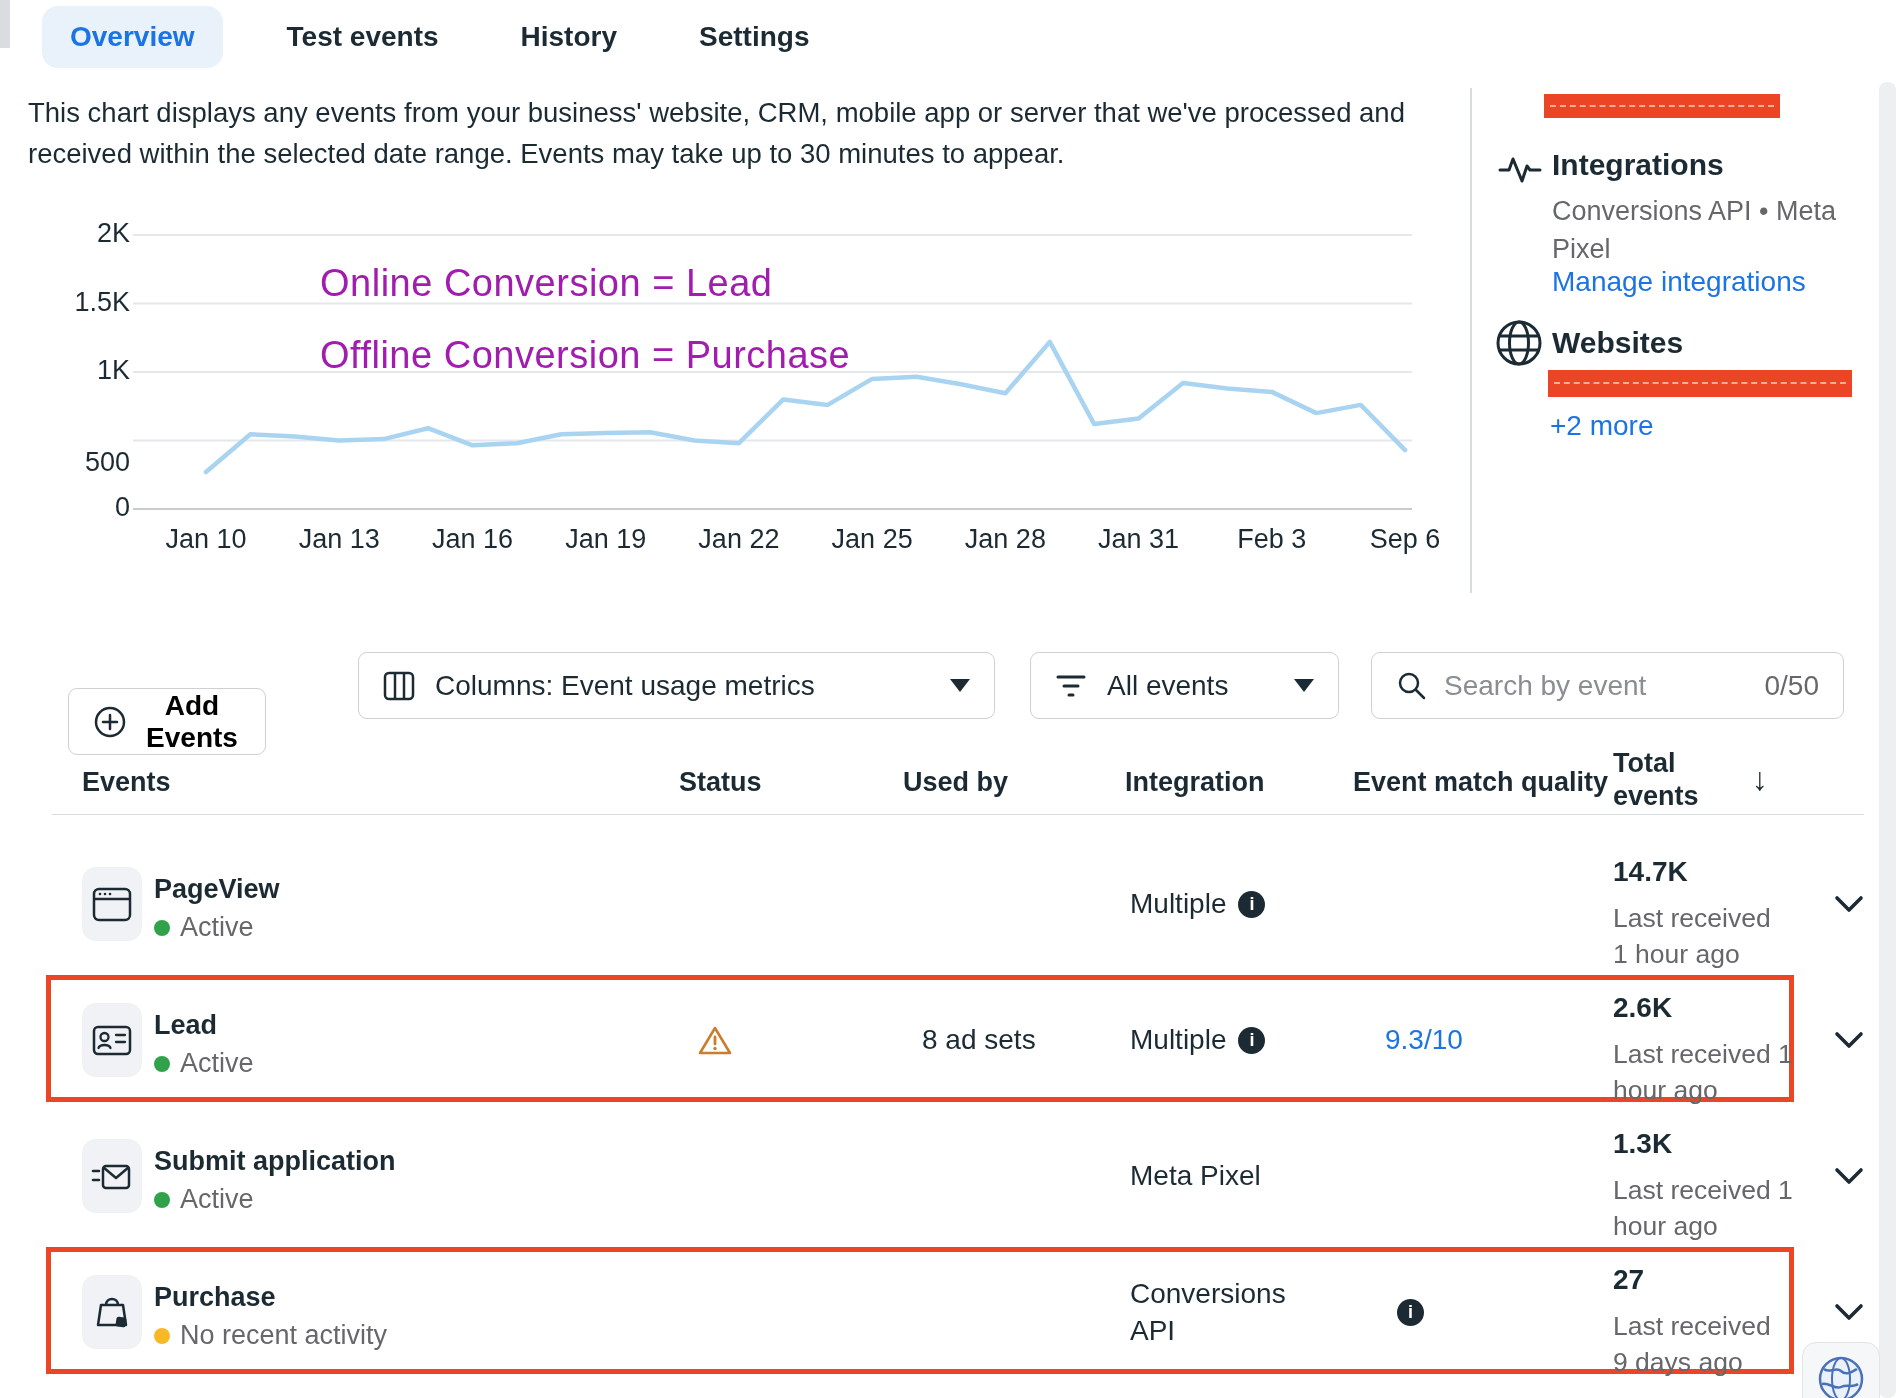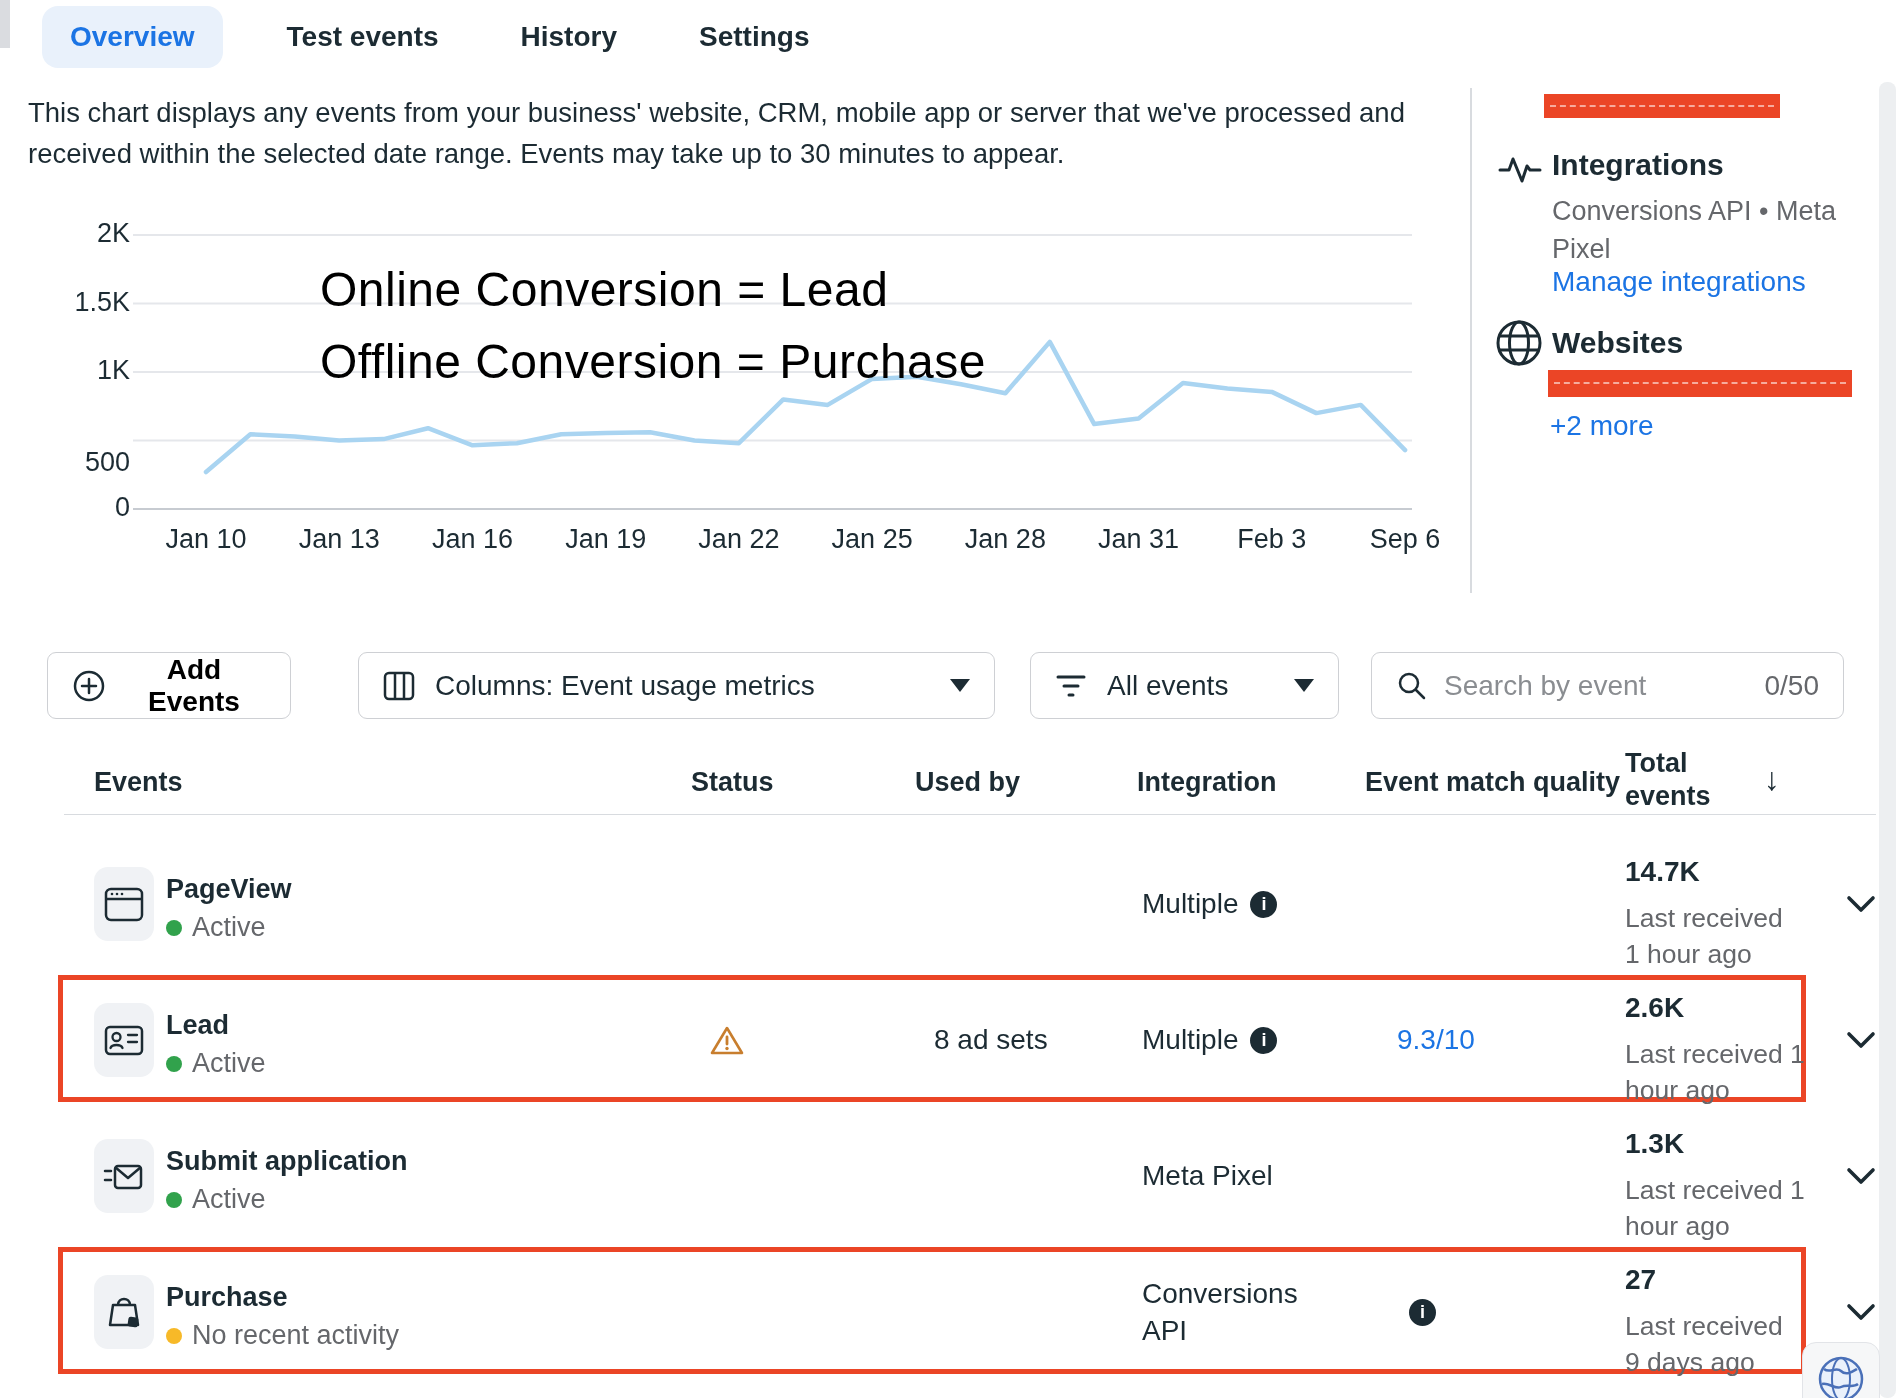--- a/index.html
+++ b/index.html
@@ -16,41 +16,41 @@
 
   
   .desc { position:absolute; left:28px; top:92px; font-size:27.5px; line-height:41px; white-space:nowrap; }
 
   
   #chart-svg { position:absolute; left:0; top:0; width:1470px; height:600px; }
   .y-label { position:absolute; width:120px; text-align:right; font-size:27px; color:#1C2B33; }
   #y-labels { position:absolute; left:10px; top:0; }
   #x-labels { position:absolute; left:0; top:524px; }
   .x-label { position:absolute; width:132px; text-align:center; font-size:27px; color:#1C2B33; }
-  .annotation { position:absolute; font-size:48px; color:#000000; letter-spacing:0.5px; }
+  .annotation { position:absolute; font-size:38px; color:#a21caf; letter-spacing:0.5px; }
 
   
   .v-divider { position:absolute; left:1470px; top:88px; width:2px; height:505px; background:#D8DBDF; }
   .sidebar { position:absolute; left:1490px; top:88px; width:392px; height:520px; }
   .redact { background:#EB4526; position:absolute; }
   .redact::after { content:""; position:absolute; left:6px; right:6px; top:45%; border-top:2px dashed rgba(255,255,255,.55); }
   .sb-head { font-size:30px; font-weight:700; position:absolute; }
   .sb-sub { font-size:27px; line-height:38px; color:#65676B; position:absolute; width:310px; }
   .sb-link { font-size:28px; color:#1B74E4; position:absolute; cursor:pointer; }
 
   
   .btn { position:absolute; top:652px; height:67px; border:1.5px solid #CED0D4; border-radius:9px;
     display:flex; align-items:center; padding:0 24px; font-size:28px; background:#fff; cursor:pointer; }
   .caret { width:0; height:0; border-left:10px solid transparent; border-right:10px solid transparent;
     border-top:13px solid #1C2B33; margin-left:auto; }
   .search-input { border:none; outline:none; font-size:28px; flex:1; min-width:0; background:transparent; color:#1C2B33; font-family:inherit; }
   .search-input::placeholder { color:#8A8D91; }
 
   
-  .table { position:absolute; left:64px; top:745px; width:1812px; }
+  .table { position:absolute; left:52px; top:745px; width:1812px; }
   .thead { position:relative; height:70px; border-bottom:1.5px solid #D8DBDF; font-weight:700; font-size:27px; }
   .th { position:absolute; top:22px; }
   .rows { position:relative; margin-top:21px; }
   .row { position:relative; height:136px; }
   .icon-box { position:absolute; left:30px; top:31px; width:60px; height:74px; background:#F0F2F5; border-radius:14px;
     display:flex; align-items:center; justify-content:center; }
   .ev-name { position:absolute; left:102px; top:38px; font-size:27px; font-weight:700; }
   .ev-status { position:absolute; left:102px; top:76px; display:flex; align-items:center; gap:10px; font-size:27px; color:#65676B; }
   .dot { width:16px; height:16px; border-radius:50%; }
   .dot.green { background:#31A24C; } .dot.yellow { background:#F7B928; }
@@ -148,21 +148,21 @@
       <circle cx="25" cy="25" r="21" stroke="#1C2B33" stroke-width="3"></circle>
       <ellipse cx="25" cy="25" rx="9.5" ry="21" stroke="#1C2B33" stroke-width="3"></ellipse>
       <path d="M5 18h40M5 32h40" stroke="#1C2B33" stroke-width="3"></path>
     </svg>
   </span>
   <div class="sb-head" style="left:62px; top:238px;">Websites</div>
   <div class="redact" style="left:58px; top:282px; width:304px; height:27px;"></div>
   <div class="sb-link" style="left:60px; top:322px;">+2 more</div>
 </aside>
 
-<button class="btn" style="left:47px; width:244px; font-weight:700;">
+<button class="btn" style="left:68px; width:198px; font-weight:700;margin-top:36px;">
   <span style="display:flex; margin-right:16px;">
     <svg width="34" height="34" viewBox="0 0 34 34" fill="none">
         <circle cx="17" cy="17" r="14" stroke="#1C2B33" stroke-width="2.5"></circle>
         <path d="M17 10v14M10 17h14" stroke="#1C2B33" stroke-width="2.5" stroke-linecap="round"></path>
       </svg>
   </span>
   <span>Add Events</span>
 </button>
 
 <div class="btn" style="left:358px; width:637px;">

